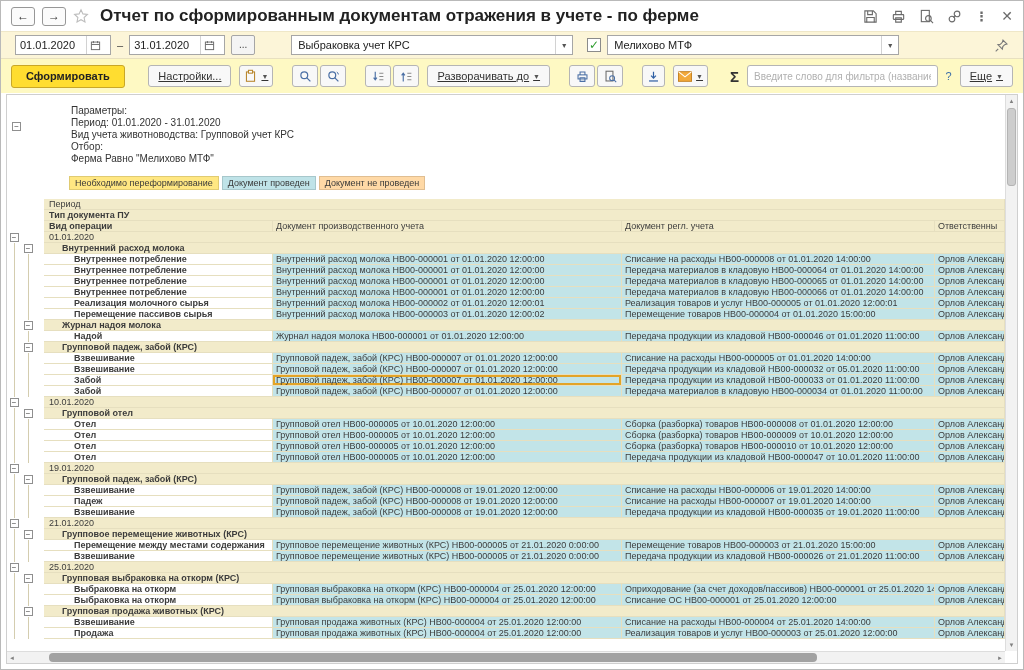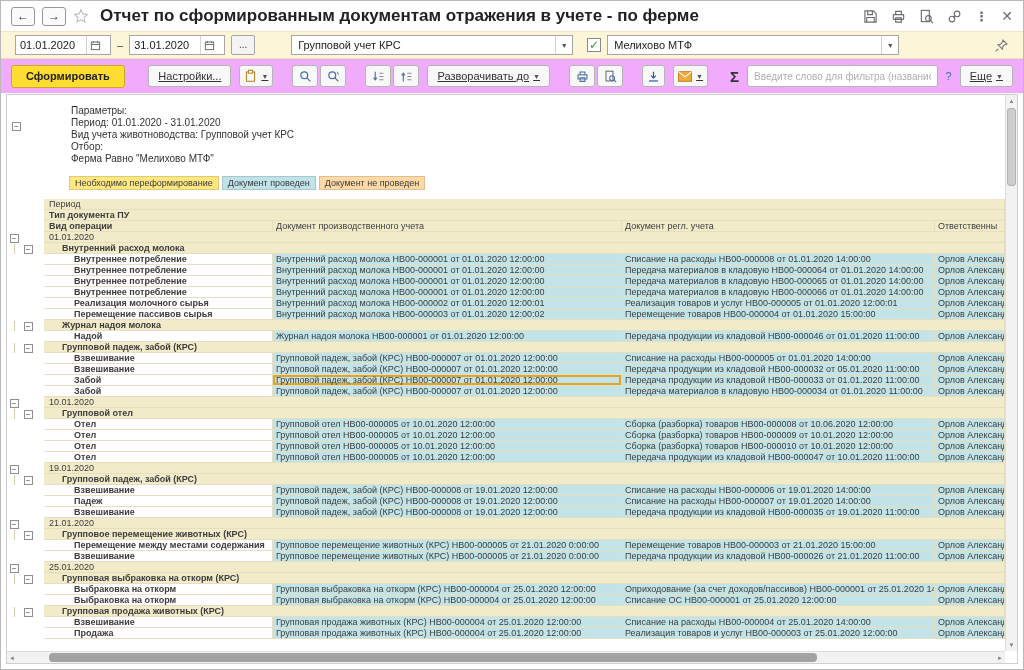--- a/index.html
+++ b/index.html
@@ -25,21 +25,21 @@
   .dotsbtn { width:24px; height:20px; border:1px solid #a6a6a6; background:#f4f4f4; border-radius:2px; font-size:10px; line-height:10px; color:#444; margin-right:30px; }
   .combo { display:flex; height:20px; border:1px solid #a6a6a6; background:#fff; align-items:center; }
   .combo .val { flex:1; font-size:11px; padding:0 6px; white-space:nowrap; overflow:hidden; color:#222; }
   .combo .dd { width:17px; align-self:stretch; border-left:1px solid #d2d2d2; display:flex; align-items:center; justify-content:center; font-size:7px; color:#555; }
   .combo1 { width:282px; margin-right:8px; }
   .combo2 { width:292px; }
   .checkbox { width:14px; height:14px; border:1px solid #8b8b8b; background:#fff; color:#2f9d2f; font-size:12px; line-height:12px; font-weight:bold; text-align:center; }
   .pin { margin-left:auto; display:inline-flex; color:#7a7a7a; }
 
   
-  .toolbar { height:34px; background:#f0abfc; display:flex; align-items:center; padding:0 10px; gap:8px; }
+  .toolbar { height:34px; background:#fef9c3; display:flex; align-items:center; padding:0 10px; gap:8px; }
   .btn { height:22px; border:1px solid #b5b5b5; border-radius:3px; background:#f8f8f8; font-size:11px; color:#333; padding:0 9px; display:inline-flex; align-items:center; gap:4px; font-family:inherit; white-space:nowrap;text-decoration:underline; }
   .iconbtn { padding:0 4px; width:26px; justify-content:center; }
   .withdd { width:40px; }
   .genbtn { height:23px; border:1px solid #c9a727; border-radius:3px; background:#ffdd30; font-size:11px; font-weight:bold; color:#222; padding:0 14px; font-family:inherit; }
   .btngroup { display:inline-flex; gap:2px; }
   .dd2 { font-size:7px; color:#555; }
   .sigma { font-size:15px; font-weight:bold; color:#333; margin-left:14px; }
   .filterinput { width:248px; height:22px; border:1px solid #b5b5b5; border-radius:3px; font-size:10px; padding:0 6px; font-family:inherit; color:#333; }
   .filterinput::placeholder { color:#b0b0b0; }
   .help { color:#3a6ea8; font-size:11px; }
@@ -51,21 +51,21 @@
   .rootbox { position:absolute; left:5px; top:27px; width:9px; height:9px; border:1px solid #8f8f8f; background:#fff; font-size:8px; line-height:7px; text-align:center; color:#444; }
   .rtitle { font-size:17px; font-weight:bold; color:#111; margin:0 0 13px 40px; white-space:nowrap; }
   .params { margin-left:64px; font-size:10px; color:#333; }
   .prow { display:flex; line-height:12px;flex-direction:column; }
   .plabel { width:56px; flex:none; }
   .legend { margin:11px 0 9px 62px; display:flex; gap:3px; }
   .badge { height:14px; line-height:13px; font-size:9px; padding:0 5px; color:#3a3a3a; border:1px solid rgba(0,0,0,0.12); white-space:nowrap; }
 
   
   .grid { margin-top:2px; font-size:9px; color:#3c3c3c; }
-  .trow { display:flex; height:11px;align-items:flex-end; }
+  .trow { display:flex; height:11px; }
   .rail { width:37px; flex:none; display:flex; background:#fff; }
   .slot { width:14px; display:flex; justify-content:center; }
   .tbox { width:9px; height:9px; margin-top:1px; border:1px solid #8f8f8f; background:#fff; font-size:8px; line-height:7px; text-align:center; color:#444; }
   .tline { width:1px; height:100%; background:#d4cdaf; }
   .c { height:11px; line-height:10px; padding:0 2px 0 3px; border-right:1px solid #e6dfbf; border-bottom:1px solid #e6dfbf; white-space:nowrap; overflow:hidden; }
   .w1 { width:229px; flex:none; } .w2 { width:349px; flex:none; } .w3 { width:313px; flex:none; } .w4 { flex:1; }
   .band { flex:1; }
   .bgB { background:#f2ebca; } .bgC { background:#c2e4e8; } .bgW { background:#fff; }
   .bold { font-weight:bold; }
   .ind1 { padding-left:5px; } .ind2 { padding-left:18px; } .ind3 { padding-left:30px; }
@@ -141,21 +141,21 @@
     <input value="31.01.2020" style="">
     <span class="calbtn">
         <svg width="11" height="11" viewBox="0 0 16 16" fill="none" stroke="#6b6b6b" stroke-width="1.4">
           <rect x="2" y="3" width="12" height="11"></rect>
           <path d="M2 6.5h12M5 1.5v3M11 1.5v3"></path>
         </svg>
       </span>
   </span>
   <button class="dotsbtn">...</button>
   <span class="combo combo1">
-    <span class="val">Групповой учет КРС</span>
+    <span class="val">Выбраковка учет КРС</span>
     <span class="dd">▼</span>
   </span>
   <span class="checkbox">✓</span>
   <span class="combo combo2">
     <span class="val">Мелихово МТФ</span>
     <span class="dd">▼</span>
   </span>
   <span class="pin">
       <svg width="15" height="15" viewBox="0 0 16 16" fill="none" stroke="#7a7a7a" stroke-width="1.2">
         <path d="M9.6 2.2l4.2 4.2-2.4.7-2 2-.5 2.7-4.7-4.7 2.7-.5 2-2z"></path>
@@ -516,21 +516,21 @@
           <div class="rail">
             <div class="slot">
               <div class="tline"></div>
             </div>
             <div class="slot">
               <div class="tline"></div>
             </div>
           </div>
           <div class="c w1 bgW bold ind3">Отел</div>
           <div class="c w2 bgC">Групповой отел НВ00-000005 от 10.01.2020 12:00:00</div>
-          <div class="c w3 bgC">Сборка (разборка) товаров НВ00-000008 от 10.06.2020 12:00:00</div>
+          <div class="c w3 bgC">Сборка (разборка) товаров НВ00-000008 от 01.01.2020 12:00:00</div>
           <div class="c w4 bgC">Орлов Александ</div>
         </div>
         <div class="trow">
           <div class="rail">
             <div class="slot">
               <div class="tline"></div>
             </div>
             <div class="slot">
               <div class="tline"></div>
             </div>

